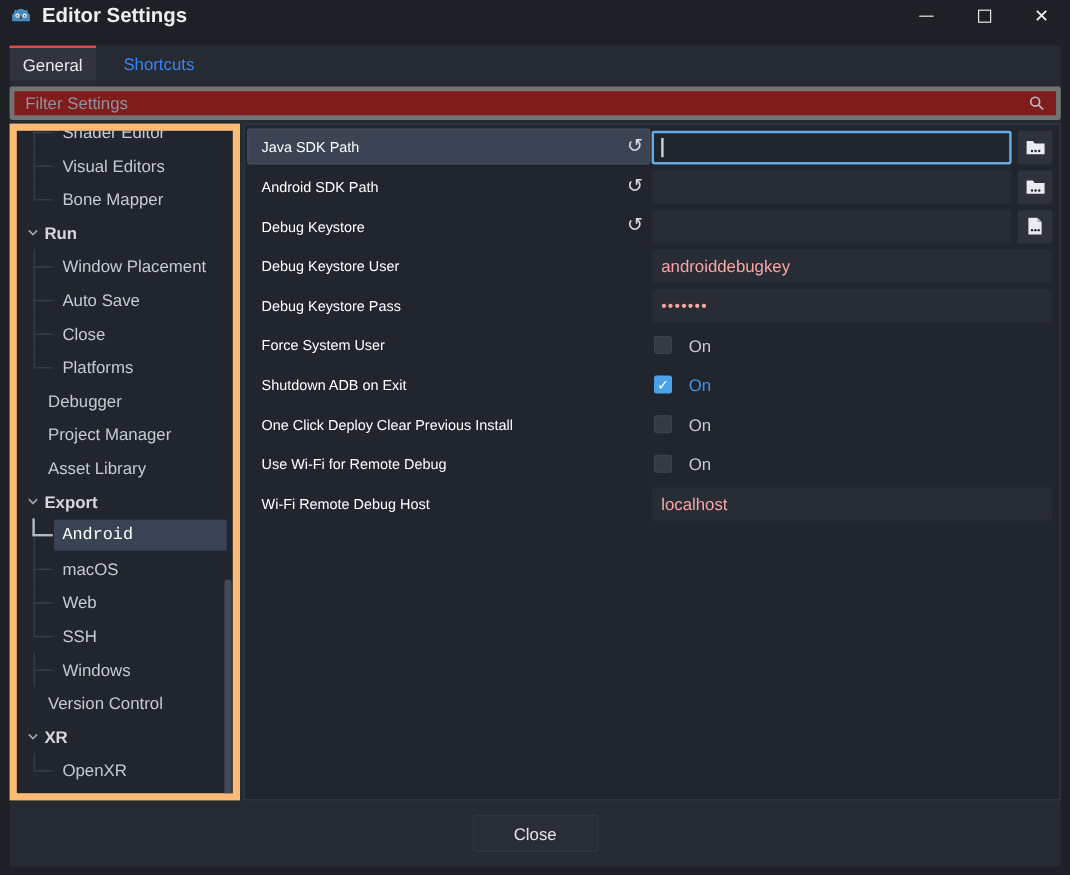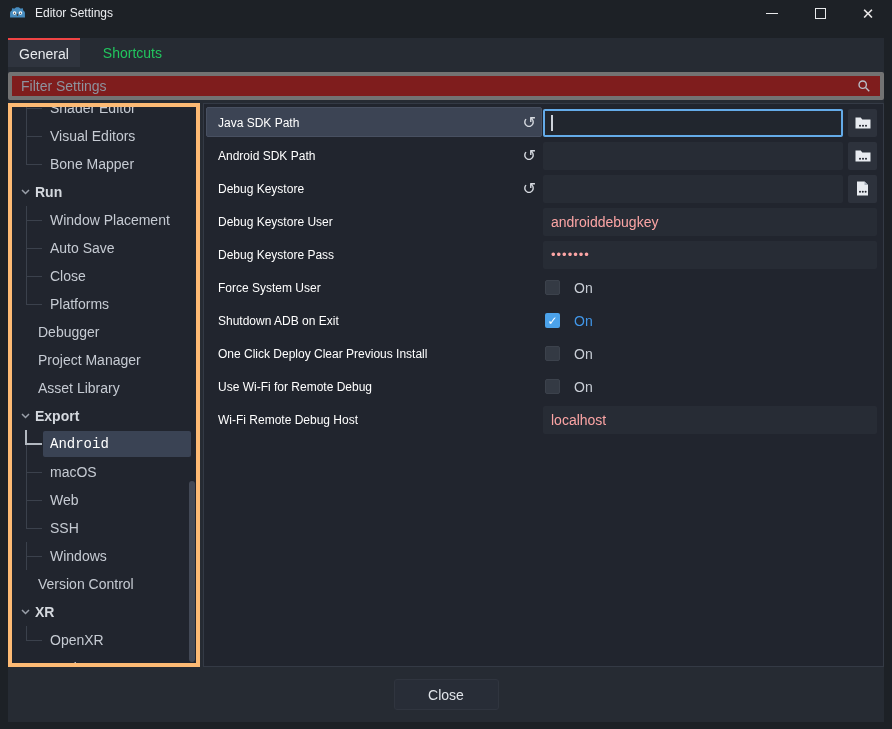--- a/index.html
+++ b/index.html
@@ -14,56 +14,56 @@
     color: #c9ced6;
   }
 
   
   .titlebar {
     position: absolute; left:0; top:0; right:0; height:38px;
     background:#1d2126; display:flex; align-items:flex-start;
   }
   .titlebar-inner { display:flex; align-items:center; height:26px; width:100%; }
   .app-icon { margin-left:9px; width:17px; height:17px; display:flex; }
-  .window-title { margin-left:9px; font-size:12px; color:#eceef1; }
+  .window-title { margin-left:9px; font-size:17px; color:#eceef1;font-weight:bold; }
   .win-controls { margin-left:auto; display:flex; height:26px; }
   .win-btn { width:48px; height:26px; display:flex; align-items:center; justify-content:center; cursor:default; }
   .glyph-min { width:12px; height:0; border-top:1.6px solid #e8e9eb; display:block; }
   .glyph-max { width:11px; height:11px; border:1.6px solid #e8e9eb; display:block; }
   .glyph-close { color:#eceaea; font-size:15px; line-height:1; }
 
   
   .content {
     position:absolute; left:8px; right:8px; top:38px; bottom:7px;
     background:#262b33;
   }
 
   
   .tabbar { height:29px; display:flex; align-items:stretch; }
-  .tab { padding:0 13px; display:flex; align-items:center; font-size:14px; color:#22c55e; cursor:default; }
+  .tab { padding:0 13px; display:flex; align-items:center; font-size:14px; color:#3b82f6; cursor:default; }
   .tab.active {
     background:#2f343e; color:#e8ebee;
     border-top:2px solid #ef4444; padding:0 11px; margin-right:10px;
   }
 
   
   .filterbar {
     margin-top:5px; height:28px;
     background:#7f1d1d; border:4px solid #737373; border-radius:2px;
     display:flex; align-items:center; padding:0 9px;
   }
   .filter-placeholder { font-size:14px; color:#8d939e; }
   .search-icon { margin-left:auto; display:flex; }
 
   
   .main { margin-top:3px; height:564px; display:flex; gap:3px; }
 
   
   .sidebar {
-    width:192px; background:#21252e; border:4px solid #fdba74;
+    width:192px; background:#21252e; border:6px solid #fdba74;
     overflow:hidden; position:relative; flex:none;
   }
   .tree { margin-top:-13px; }
   .tree-row { position:relative; height:28px; display:flex; align-items:center; cursor:default; }
   .tree-label { font-size:14px; color:#c6cbd3; white-space:nowrap; position:relative; z-index:2; }
   .tree-row.section .tree-label { font-weight:bold; color:#d4d8de; margin-left:23px; }
   .tree-row.plain .tree-label { margin-left:26px; }
   .tree-row.child .tree-label { margin-left:38px; }
   .chevron { position:absolute; left:9px; top:11px; z-index:2; display:flex; }
   .conn { position:absolute; z-index:1; }

